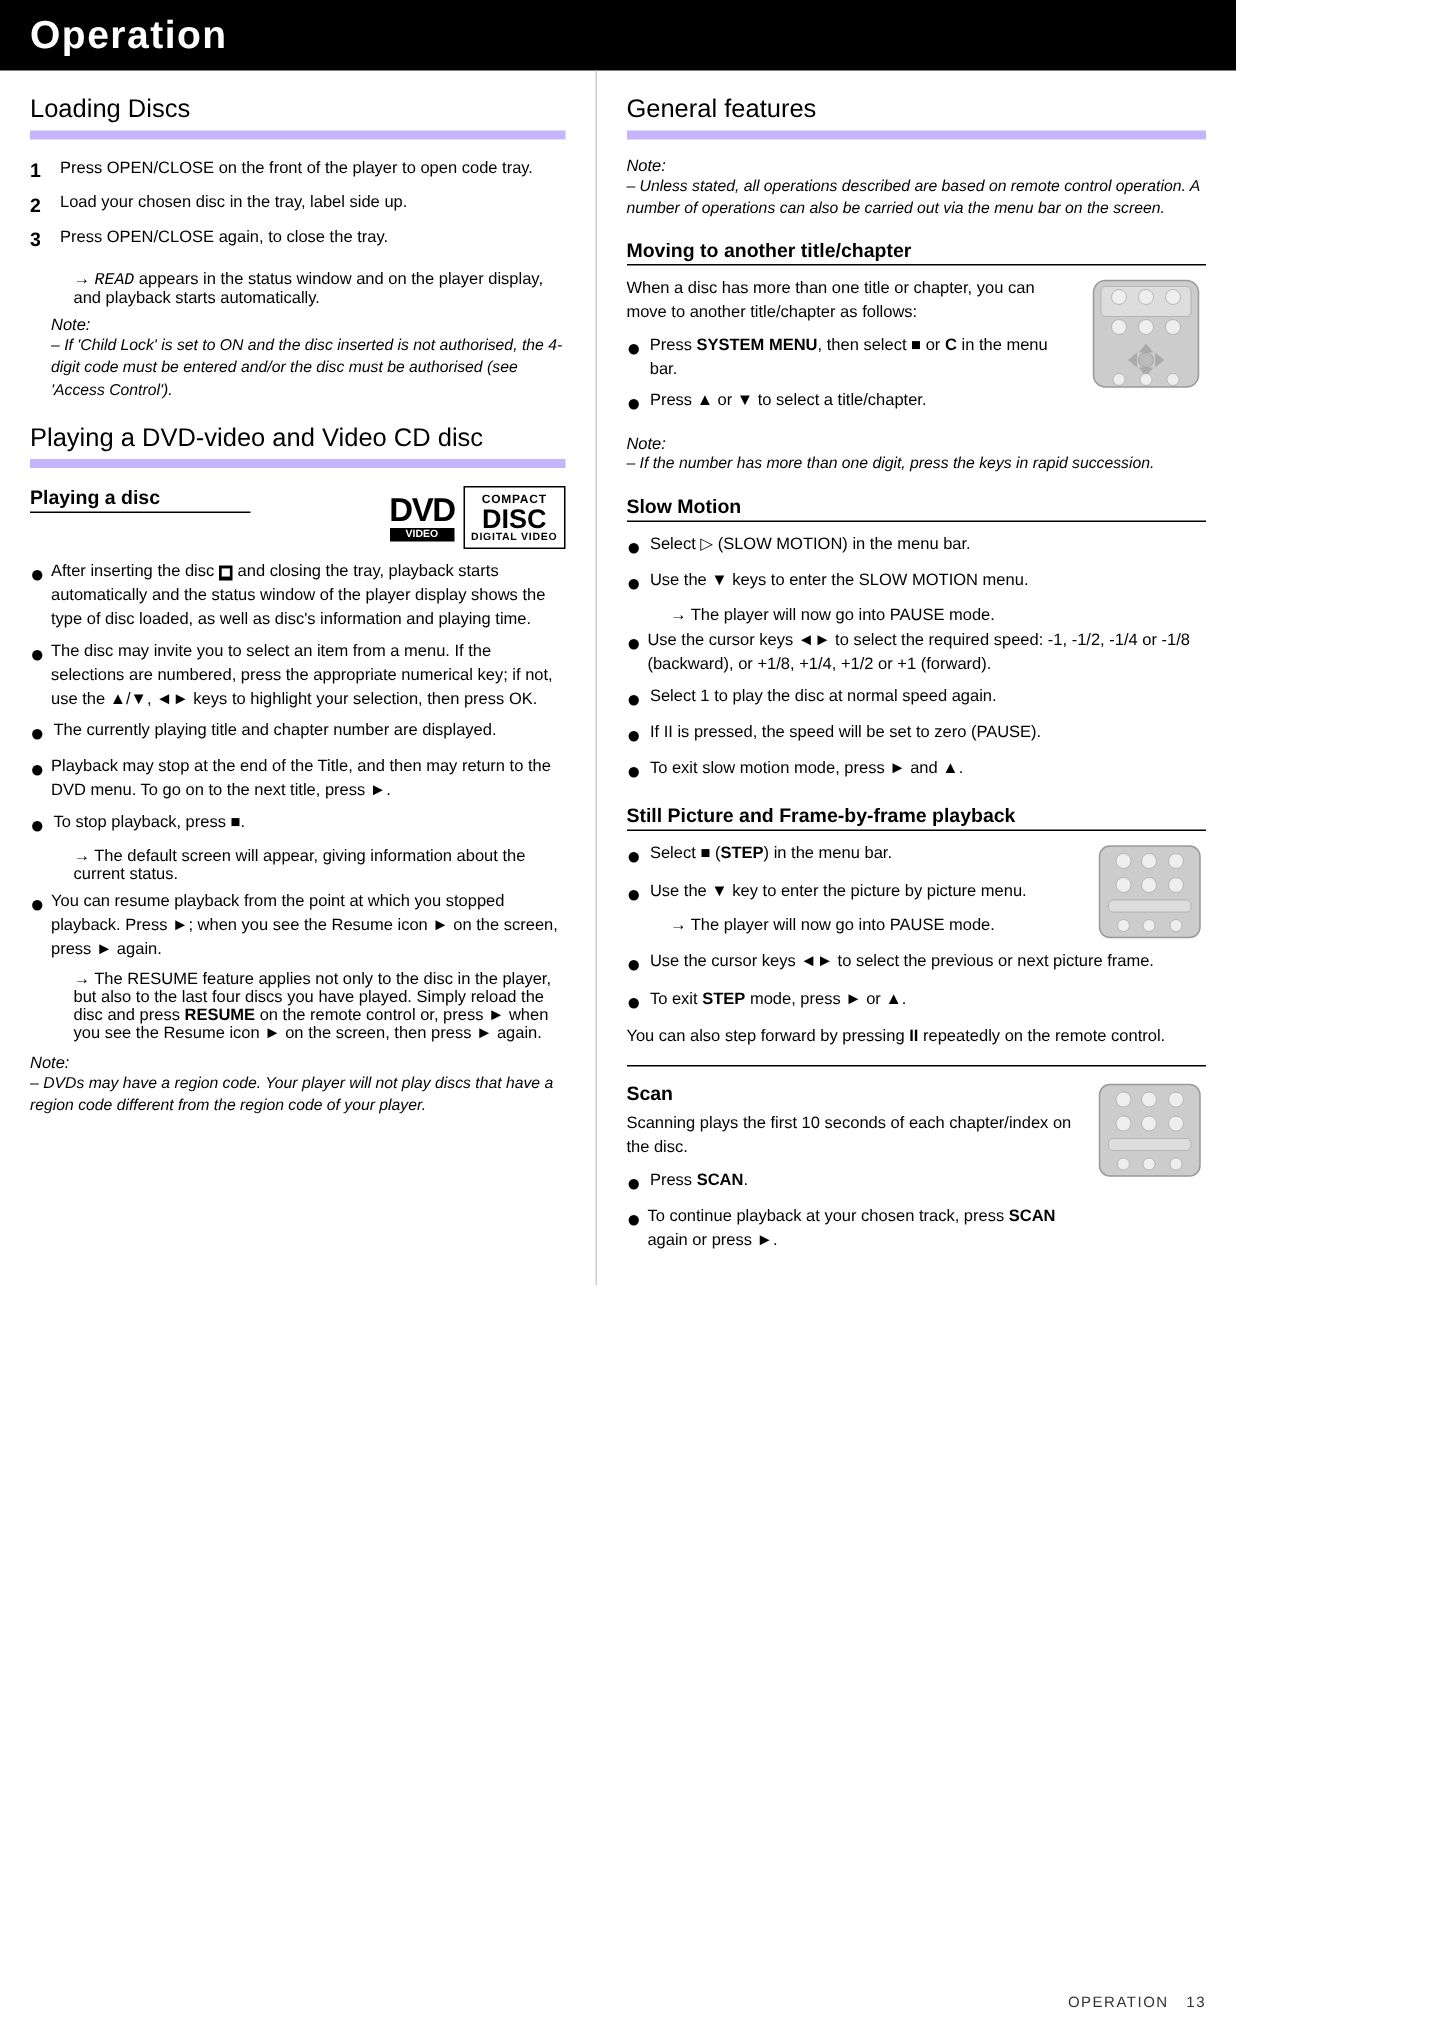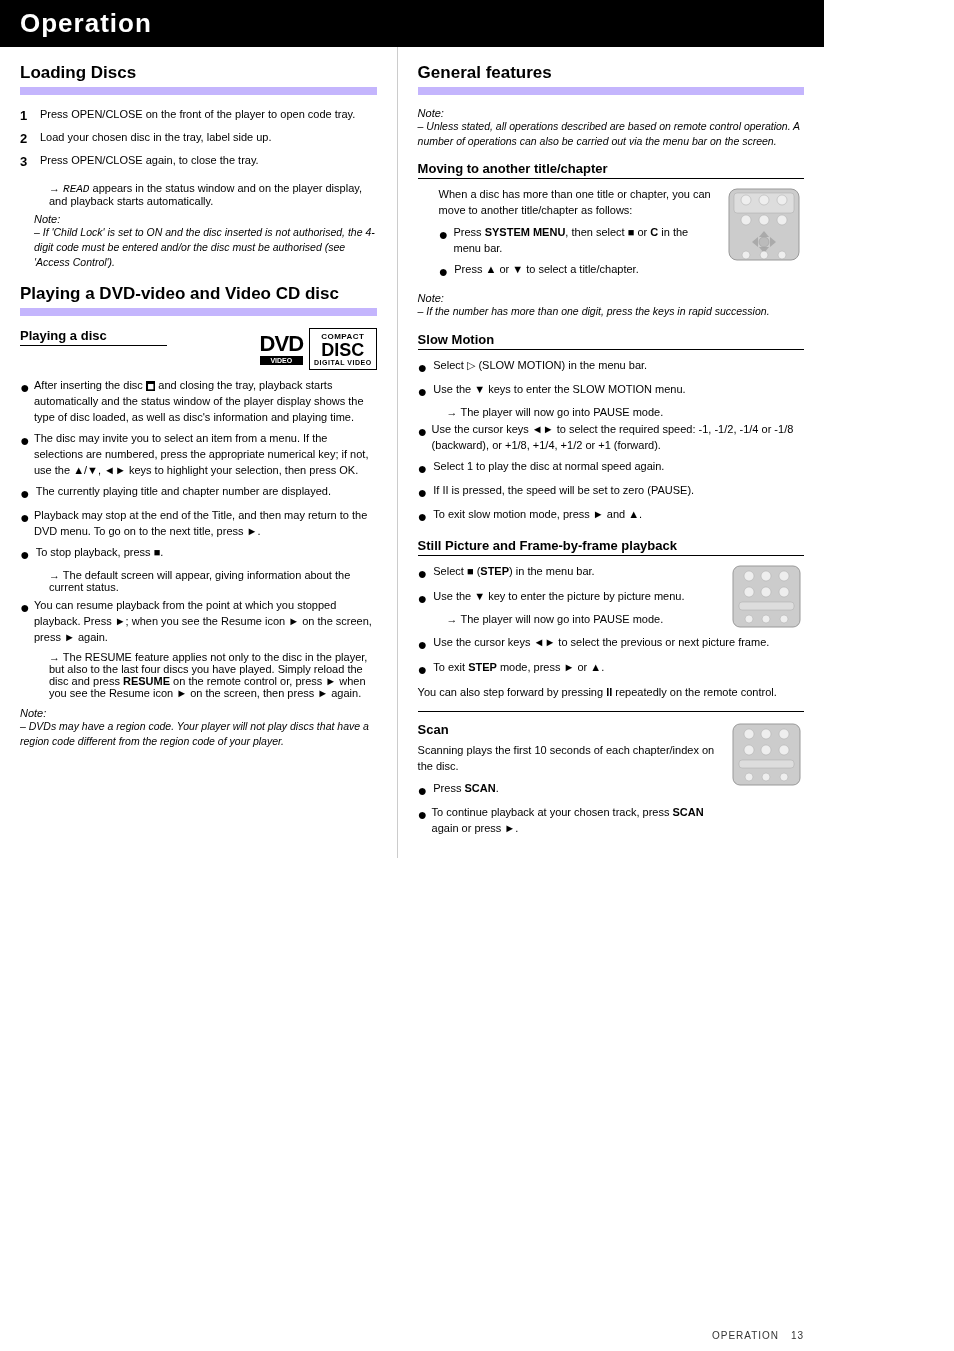--- a/index.html
+++ b/index.html
@@ -36,22 +36,22 @@
       padding: 16px 20px 16px 20px;
       border-right: 1px solid #ccc;
     }
     .right-col {
       width: 494px;
       padding: 16px 20px;
     }
     
     .section-title {
       font-size: 17px;
-      font-weight: bold;
-      border-bottom: 8px solid #c4b5fd;
+      font-weight: normal;
+      border-bottom: 6px solid #c4b5fd;
       padding-bottom: 4px;
       margin-bottom: 12px;
     }
     .sub-section-title {
       font-size: 13px;
       font-weight: bold;
       border-bottom: 1px solid #000;
       padding-bottom: 2px;
       margin-bottom: 8px;
       margin-top: 12px;
@@ -258,21 +258,21 @@
 
       <div class="section-title">General features</div>
 
       <div class="note-block">
         <div class="note-label">Note:</div>
         <div class="note-text">– Unless stated, all operations described are based on remote control operation. A number of operations can also be carried out via the menu bar on the screen.</div>
       </div>
 
       <div class="sub-section-title">Moving to another title/chapter</div>
 
-      <div style="display:flex; gap:8px; align-items:flex-start;margin-left:21px;">
+      <div style="display:flex; gap:8px; align-items:flex-start;">
         <div style="flex:1;">
           <p style="margin-bottom:6px; line-height:1.45;">When a disc has more than one title or chapter, you can move to another title/chapter as follows:</p>
           <ul class="bullet-list">
             <li>
               <span class="bullet">●</span>
               <span>Press <strong>SYSTEM MENU</strong>, then select <strong>■</strong> or <strong>C</strong> in the menu bar.</span>
             </li>
             <li>
               <span class="bullet">●</span>
               <span>Press ▲ or ▼ to select a title/chapter.</span>

